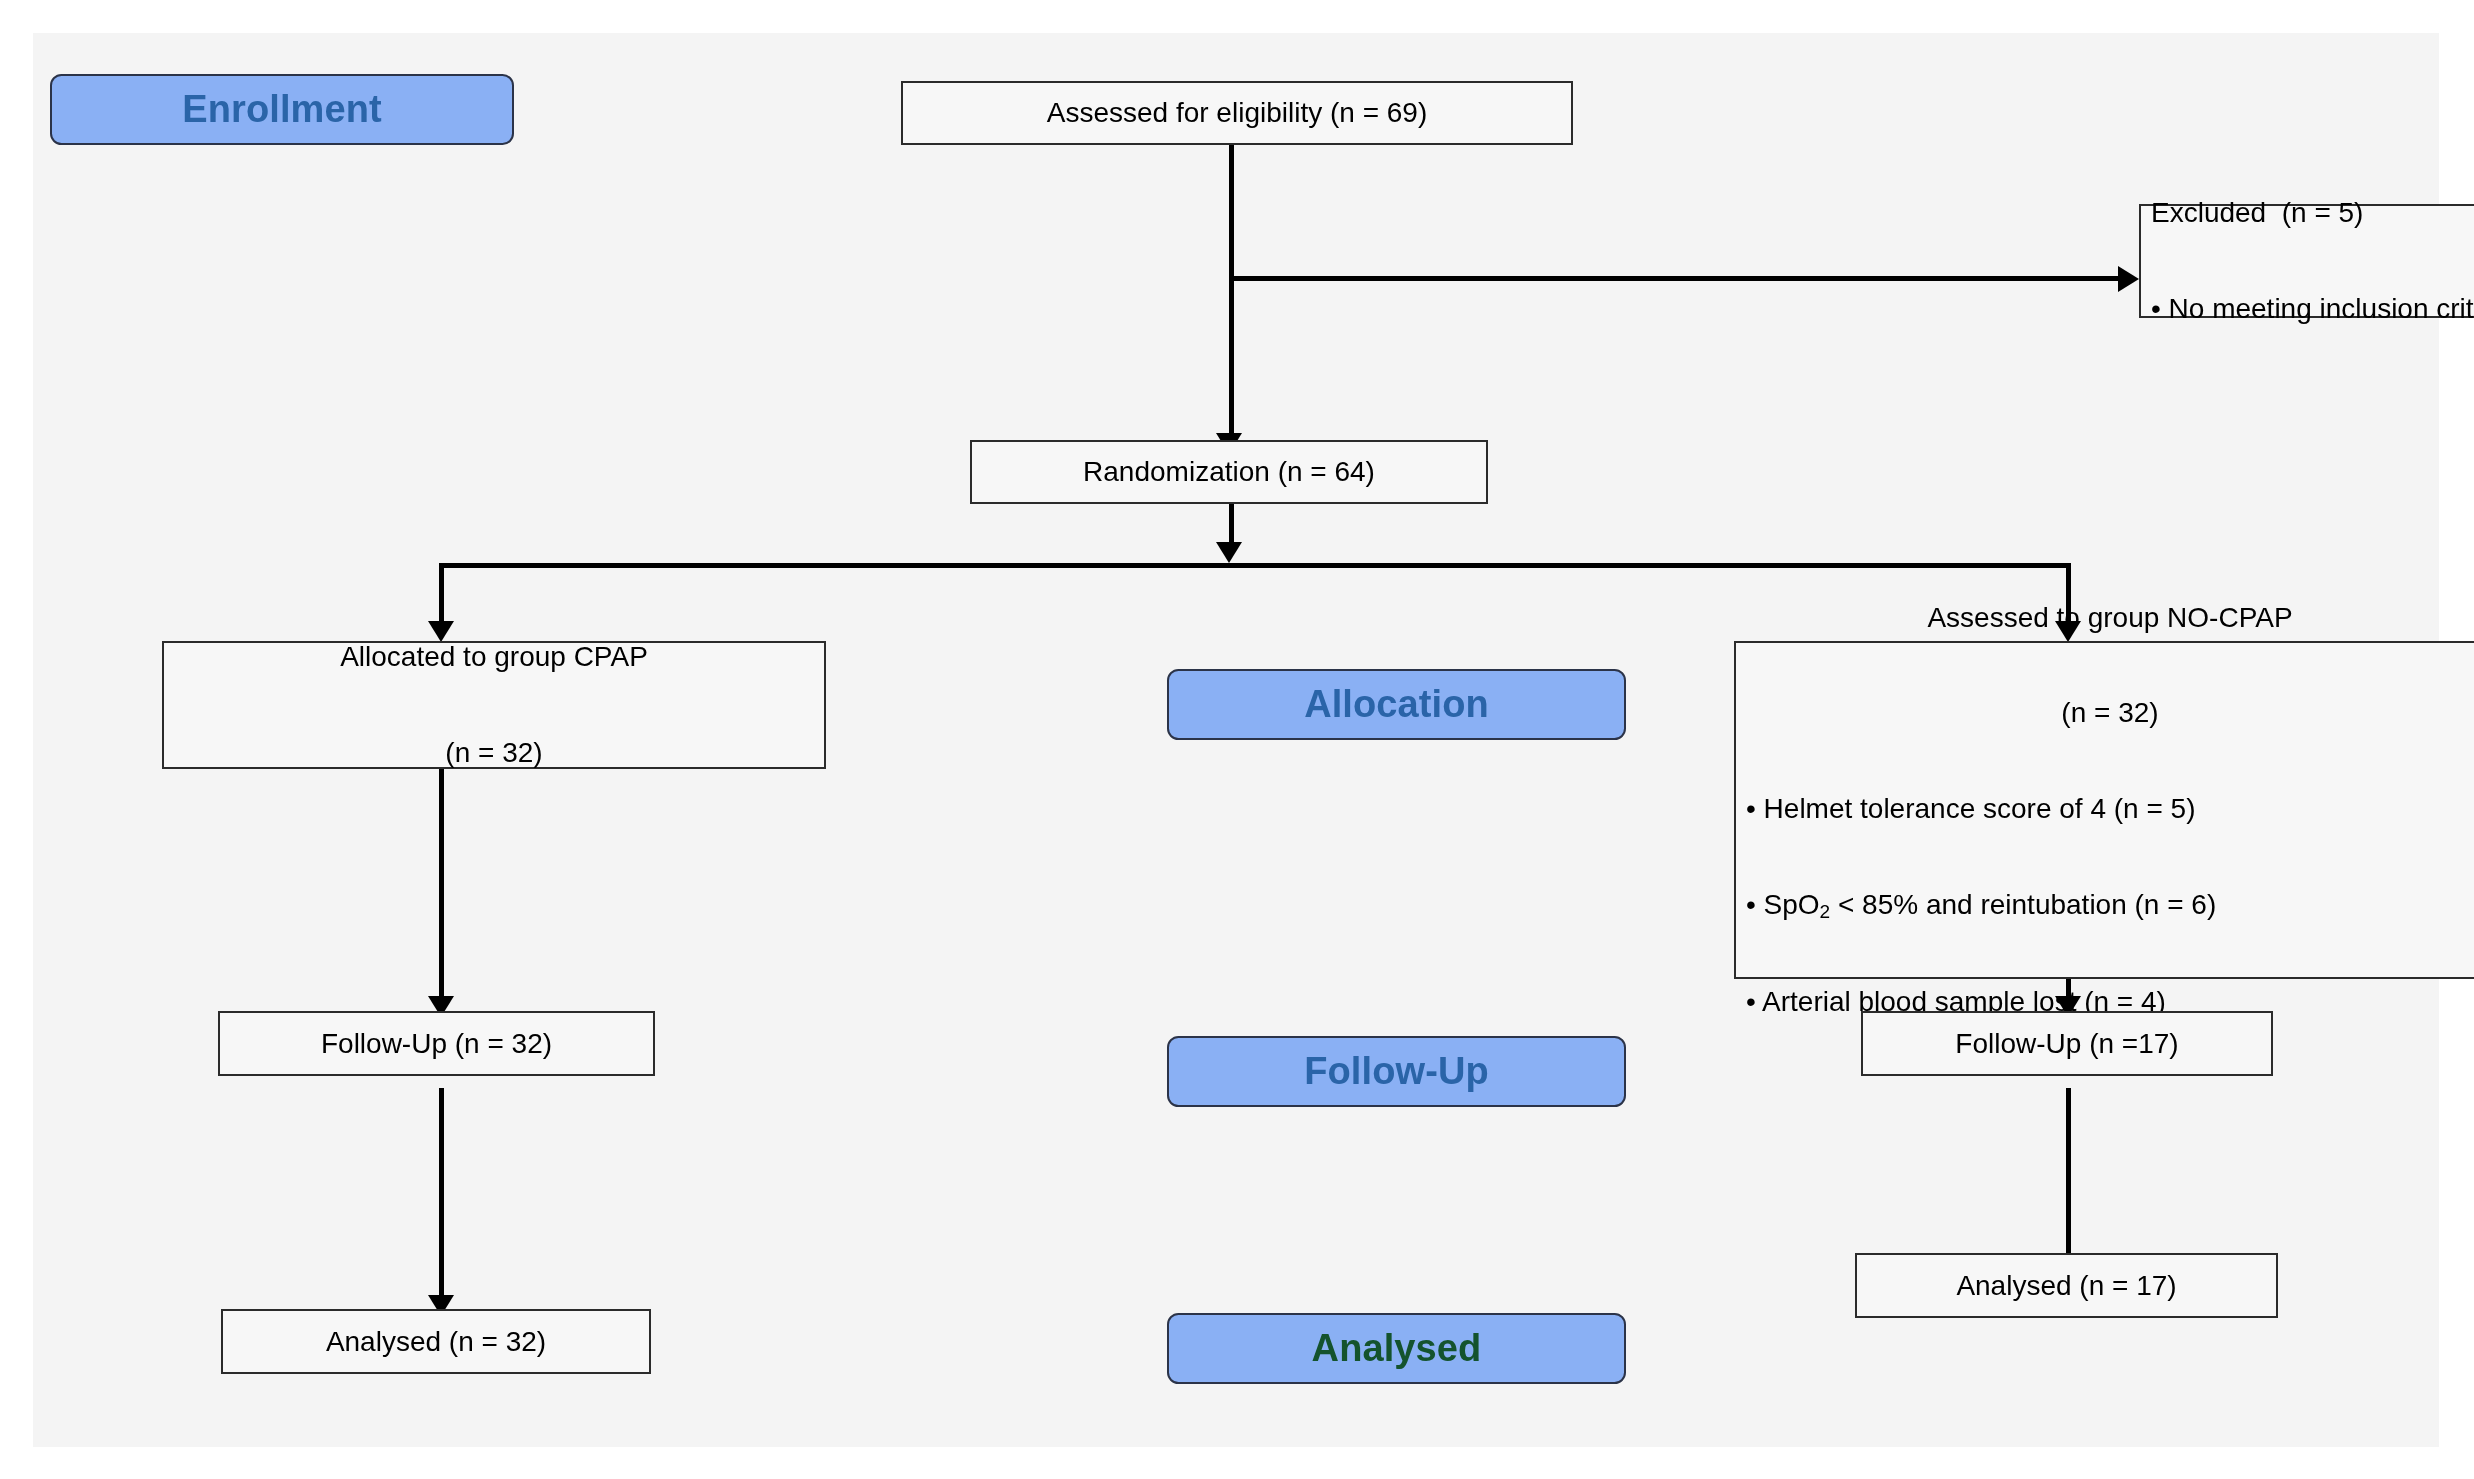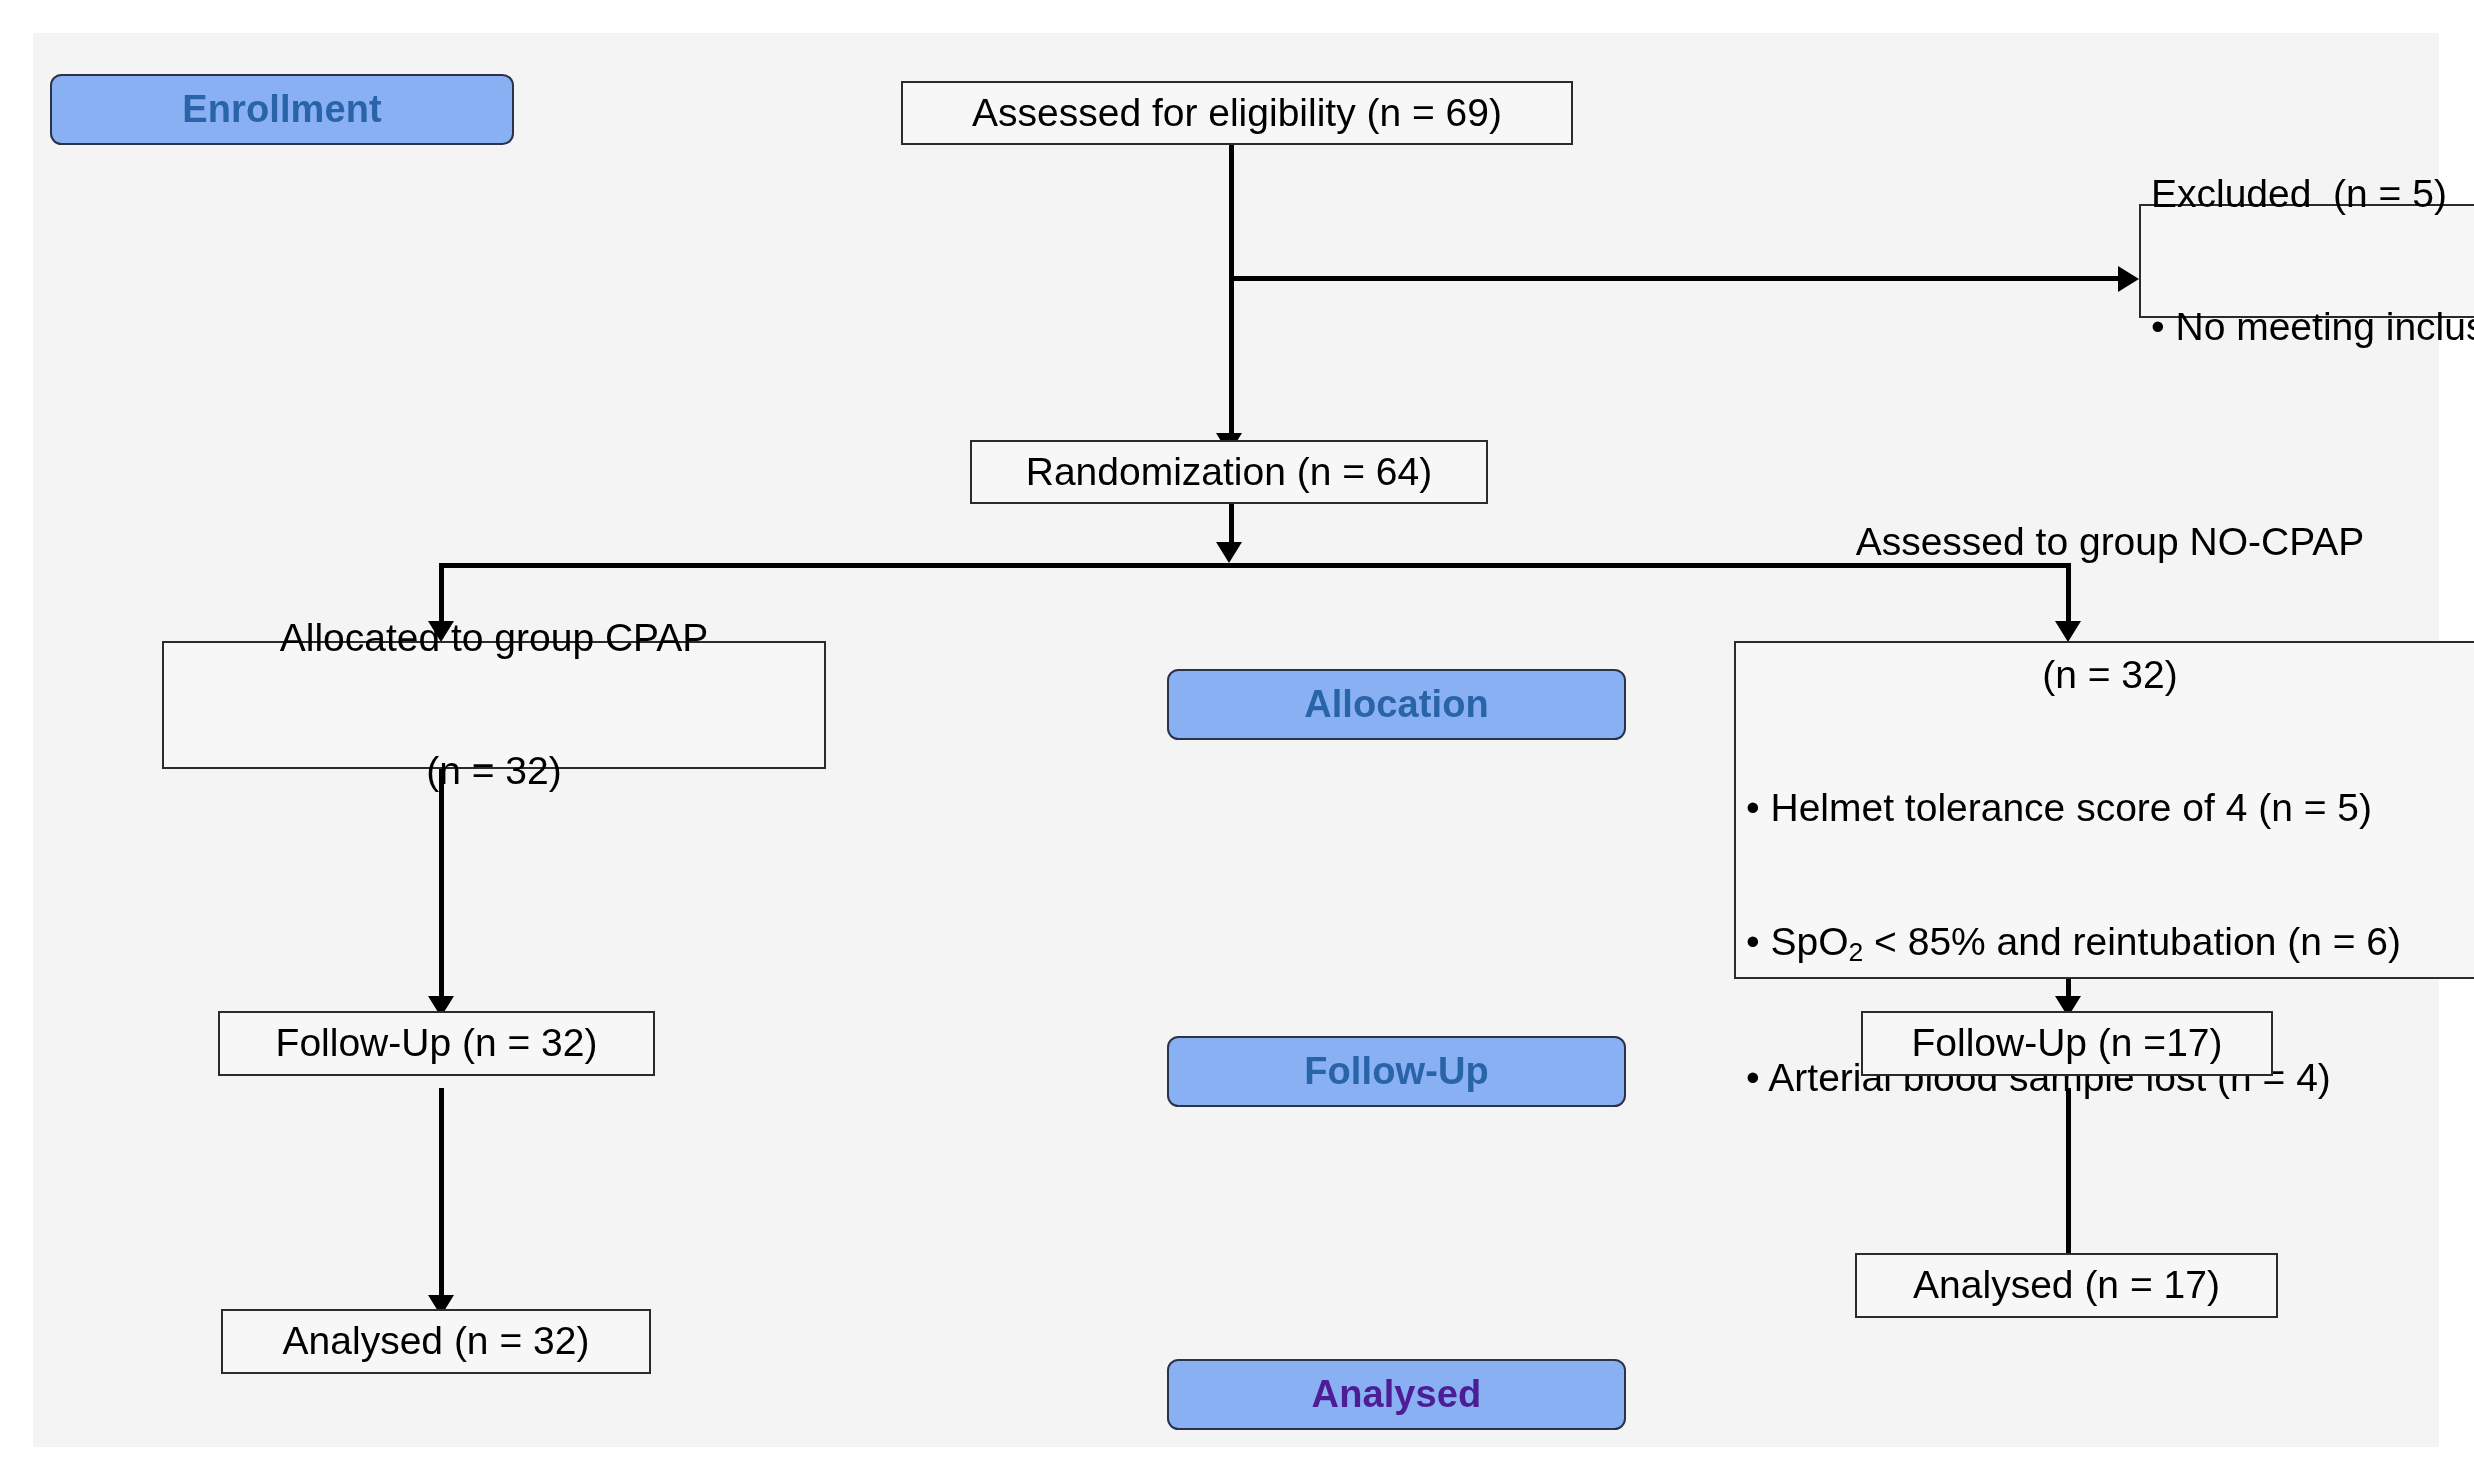--- a/index.html
+++ b/index.html
@@ -24,21 +24,21 @@
     background: #f4f4f4;
   }
 
   
   .box {
     position: absolute;
     box-sizing: border-box;
     background: #f7f7f7;
     border: 2.1px solid #2b2b2b;
     color: #000000;
-    font-size: 39px;
+    font-size: 28px;
     line-height: 1.14;
     display: flex;
     flex-direction: column;
     justify-content: center;
     white-space: pre-wrap;
   }
   .box.center { align-items: center; text-align: center; }
   .box.left   { align-items: flex-start; text-align: left; }
   .box .pad { padding: 0 10px; width: 100%; box-sizing: border-box; }
 
@@ -53,21 +53,21 @@
     border: 2.8px solid #2b3348;
     border-radius: 11.4px;
     display: flex;
     align-items: center;
     justify-content: center;
     font-size: 38px;
     font-weight: bold;
     color: #2a64a8;
     letter-spacing: 0.1px;
   }
-  .pill.muted { color: #4c1d95; margin-top: 46px; }
+  .pill.muted { color: #14532d; }
 
   
   .vline {
     position: absolute;
     background: #000000;
     width: 5px;
   }
   .hline {
     position: absolute;
     background: #000000;

